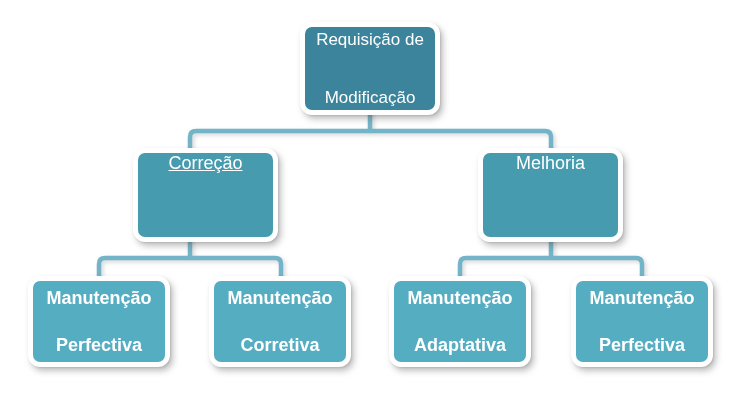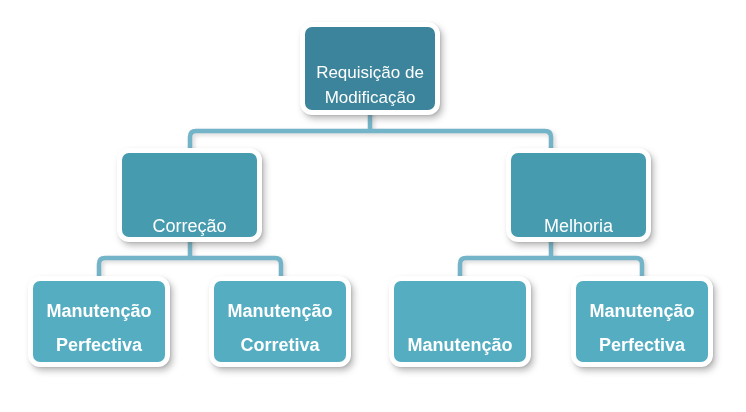--- a/index.html
+++ b/index.html
@@ -39,37 +39,37 @@
   .node {
     position: absolute;
     z-index: 1;
     border: 5px solid var(--node-border);
     border-radius: 12px;
     box-shadow: 1px 1px 2px rgba(0,0,0,0.10), 3px 4px 6px rgba(90,90,90,0.38);
     color: var(--text-color);
     display: flex;
     flex-direction: column;
     align-items: center;
-    justify-content: flex-end;
+    justify-content: space-between;
     text-align: center;
   }
   .node .line { display: block; }
   .node-root {
     left: 300px; top: 22px; width: 140px; height: 93px;
     background: var(--root-fill);
     font-size: 17px;
   }
   .node-root .line { line-height: 25px; }
   .node-level2 {
     top: 148px; width: 145px; height: 94px;
     background: var(--level2-fill);
     font-size: 18px;
   }
-  .node-correcao { left: 117px; }
-  .node-melhoria { left: 506px; }
+  .node-correcao { left: 133px; text-decoration: underline; }
+  .node-melhoria { left: 478px; }
   .node-level3 {
     top: 276px; width: 142px; height: 91px;
     background: var(--level3-fill);
     font-size: 18px;
   }
   .node-level3 .line { line-height: 34px; font-weight: bold; }
   .node-corretiva  { left: 28px; }
   .node-preventiva { left: 209px; }
   .node-adaptativa { left: 389px; }
   .node-perfectiva { left: 571px; }
@@ -106,20 +106,21 @@
     <span class="line">Perfectiva</span>
   </div>
 
   <div class="node node-level3 node-preventiva">
     <span class="line">Manutenção</span>
     <span class="line">Corretiva</span>
   </div>
 
   <div class="node node-level3 node-adaptativa">
     <span class="line">Manutenção</span>
+    <span class="line">Adaptativa</span>
   </div>
 
   <div class="node node-level3 node-perfectiva">
     <span class="line">Manutenção</span>
     <span class="line">Perfectiva</span>
   </div>
 
 </div>
 
 </body></html>

